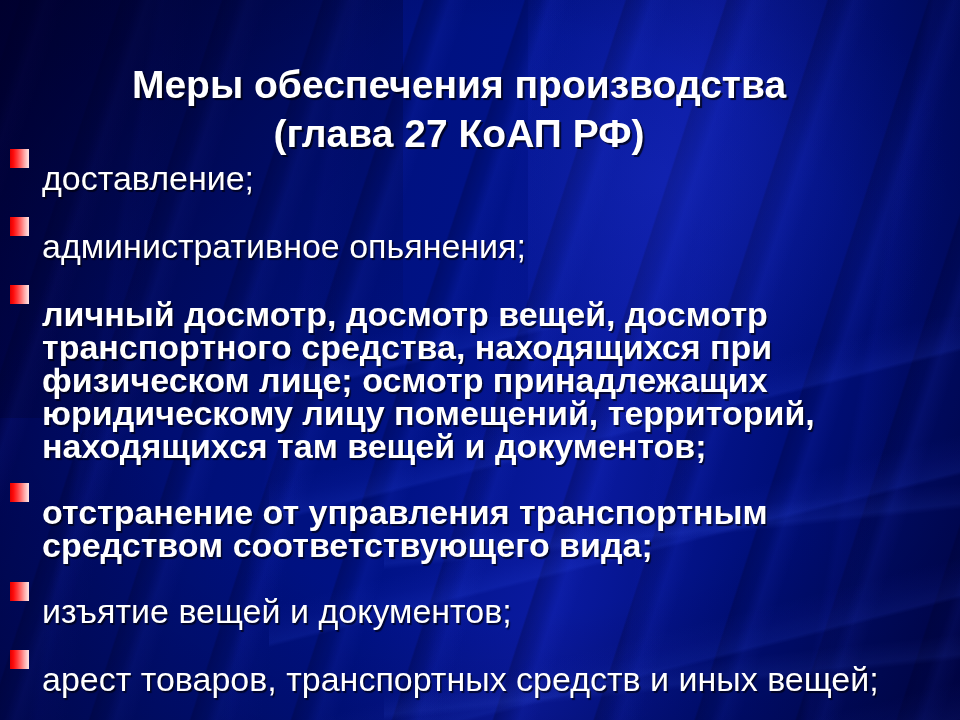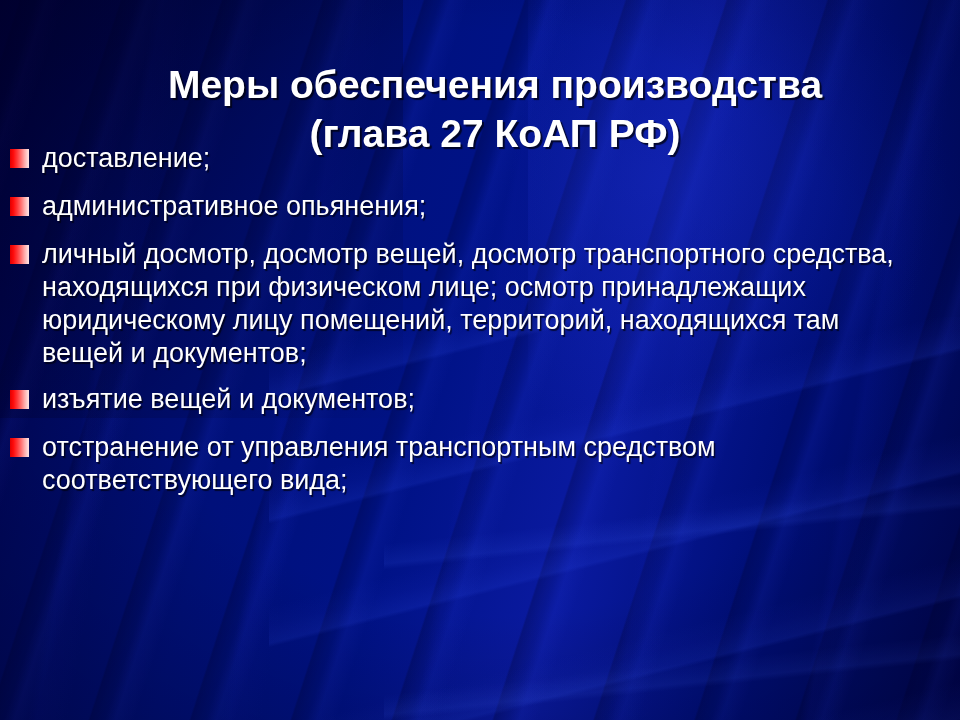--- a/index.html
+++ b/index.html
@@ -105,21 +105,20 @@
     position: absolute;
     left: 0; top: 34px;
     width: 918px;
     text-align: center;
     color: #ffffff;
     font-size: 39px;
     line-height: 49px;
     letter-spacing: 0px;
     text-shadow: 2px 2px 1px rgba(0,0,10,0.75);
     white-space: pre-line;
-    padding-left: 36px;
   }
 
   #bullets {
     position: absolute;
     left: 10px;
     top: 142px;
     width: 940px;
   }
 
   .bullet-row {
@@ -140,28 +139,29 @@
        #ff3a3a 38%,
        #ff7070 58%,
        #ffa8a8 76%,
        #ffd4d4 92%,
        #ffe4e4 100%);
   }
 
   .bullet-text {
     flex: 1 1 auto;
     color: #ffffff;
-    font-size: 27px;
+    font-size: 34px;
     line-height: 33px;
     text-shadow: 1.5px 1.5px 1px rgba(0,0,10,0.7);
     padding-right: 30px;
+    margin-top: 20px;
   }
 
   
-  .bullet-row.long { margin-bottom: 13px; }
+  .bullet-row.long { margin-bottom: 13px; font-weight: bold; }
 </style>
 </head>
 <body>
 
 <div id="slide">
 
   <div class="bg-base"></div>
   <div class="bg-streaks"></div>
   <div class="bg-streaks2"></div>
   <div class="bg-dark-left"></div>
@@ -181,24 +181,28 @@
           <span class="bullet-text">доставление;</span>
         </li>
         <li class="bullet-row">
           <span class="bullet-marker"></span>
           <span class="bullet-text">административное опьянения;</span>
         </li>
         <li class="bullet-row long">
           <span class="bullet-marker"></span>
           <span class="bullet-text">личный досмотр, досмотр вещей, досмотр транспортного средства, находящихся при физическом лице; осмотр принадлежащих юридическому лицу помещений, территорий, находящихся там вещей и документов;</span>
         </li>
+        <li class="bullet-row long">
+          <span class="bullet-marker"></span>
+          <span class="bullet-text">отстранение от управления транспортным средством соответствующего вида;</span>
+        </li>
         <li class="bullet-row">
           <span class="bullet-marker"></span>
           <span class="bullet-text">изъятие вещей и документов;</span>
         </li>
-        <li class="bullet-row long">
-          <span class="bullet-marker"></span>
-          <span class="bullet-text">отстранение от управления транспортным средством соответствующего вида;</span>
+        <li class="bullet-row">
+          <span class="bullet-marker"></span>
+          <span class="bullet-text">арест товаров, транспортных средств и иных вещей;</span>
         </li>
       </ul>
 
   </div>
 </div>
 
 </body></html>

